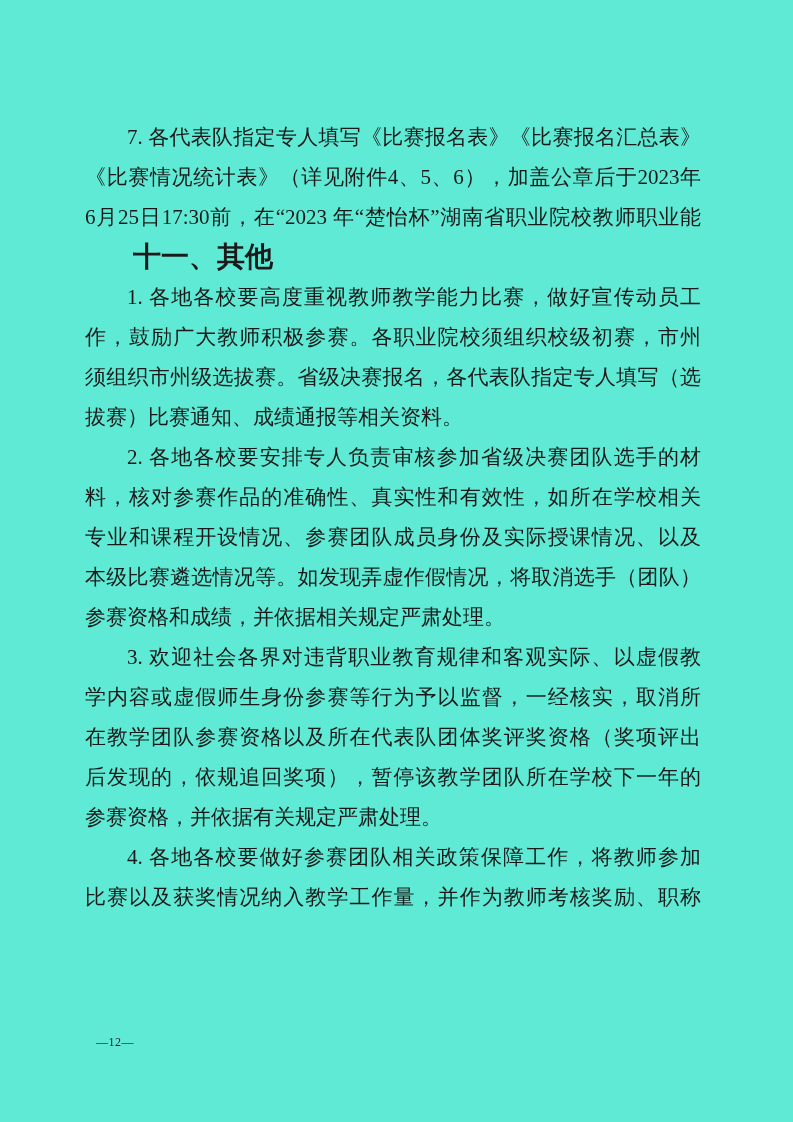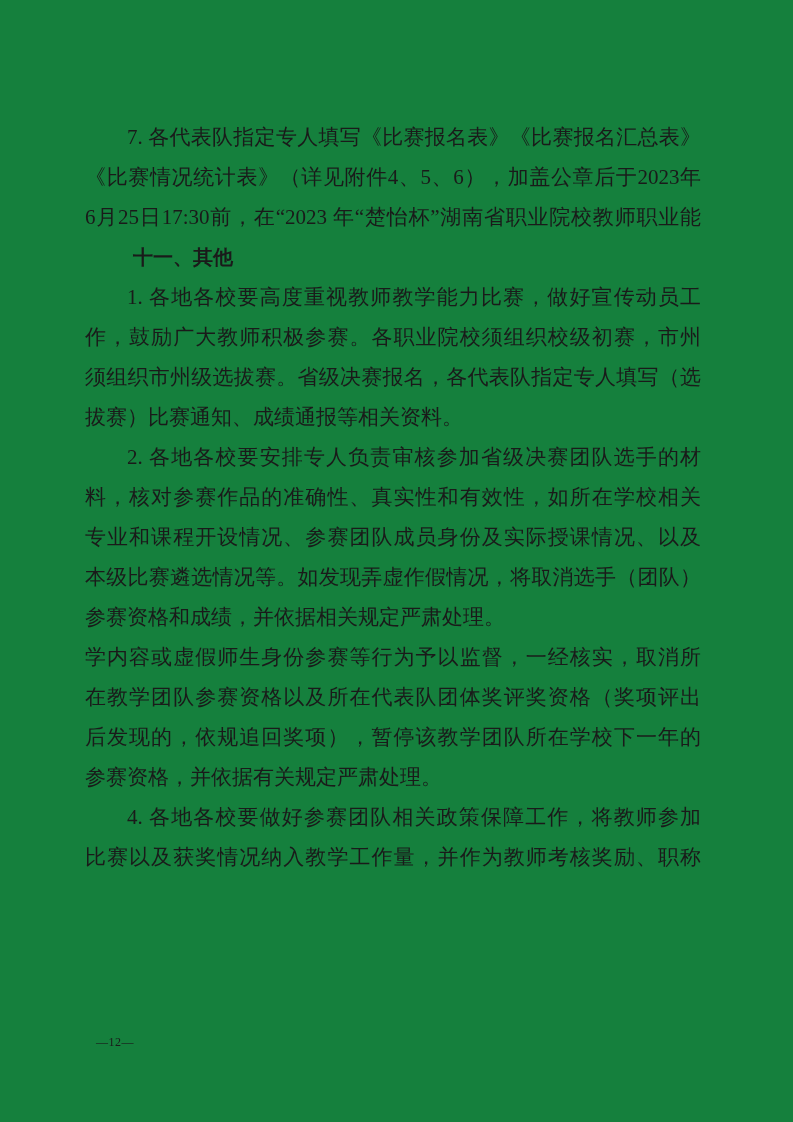--- a/index.html
+++ b/index.html
@@ -4,21 +4,21 @@
 <style>
   html, body {
     margin: 0;
     padding: 0;
     background: #ffffff;
   }
   .page {
     position: relative;
     width: 793px;
     height: 1122px;
-    background: #15803d;
+    background: #5eead4;
     overflow: hidden;
     font-family: "Liberation Serif", "DejaVu Serif", serif;
     color: #1a1a1a;
   }
   .text-block {
     position: absolute;
     left: 85px;
     top: 117px;
     width: 616px;
   }
@@ -34,21 +34,21 @@
     text-align: justify;
     text-align-last: justify;
     overflow: hidden;
   }
   .ln.ind {
     text-indent: 42px;
   }
   .ln.heading {
     font-family: "Liberation Sans", "DejaVu Sans", sans-serif;
     font-weight: 700;
-    font-size: 20px;
+    font-size: 28px;
     text-indent: 48px;
     text-align: left;
     text-align-last: left;
   }
   .page-number {
     position: absolute;
     left: 96px;
     top: 1028px;
     font-size: 12px;
     line-height: 28px;
@@ -79,20 +79,21 @@
 
     <div>
       <div class="ln jf ind">2. 各地各校要安排专人负责审核参加省级决赛团队选手的材</div>
       <div class="ln jf">料，核对参赛作品的准确性、真实性和有效性，如所在学校相关</div>
       <div class="ln jf">专业和课程开设情况、参赛团队成员身份及实际授课情况、以及</div>
       <div class="ln jf">本级比赛遴选情况等。如发现弄虚作假情况，将取消选手（团队）</div>
       <div class="ln">参赛资格和成绩，并依据相关规定严肃处理。</div>
     </div>
 
     <div>
+      <div class="ln jf ind">3. 欢迎社会各界对违背职业教育规律和客观实际、以虚假教</div>
       <div class="ln jf">学内容或虚假师生身份参赛等行为予以监督，一经核实，取消所</div>
       <div class="ln jf">在教学团队参赛资格以及所在代表队团体奖评奖资格（奖项评出</div>
       <div class="ln jf">后发现的，依规追回奖项），暂停该教学团队所在学校下一年的</div>
       <div class="ln">参赛资格，并依据有关规定严肃处理。</div>
     </div>
 
     <div>
       <div class="ln jf ind">4. 各地各校要做好参赛团队相关政策保障工作，将教师参加</div>
       <div class="ln jf">比赛以及获奖情况纳入教学工作量，并作为教师考核奖励、职称</div>
     </div>

